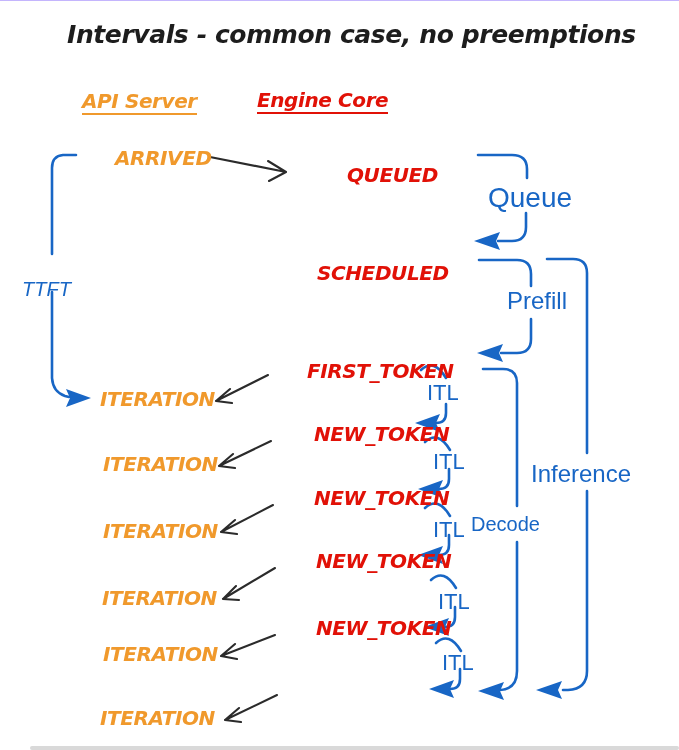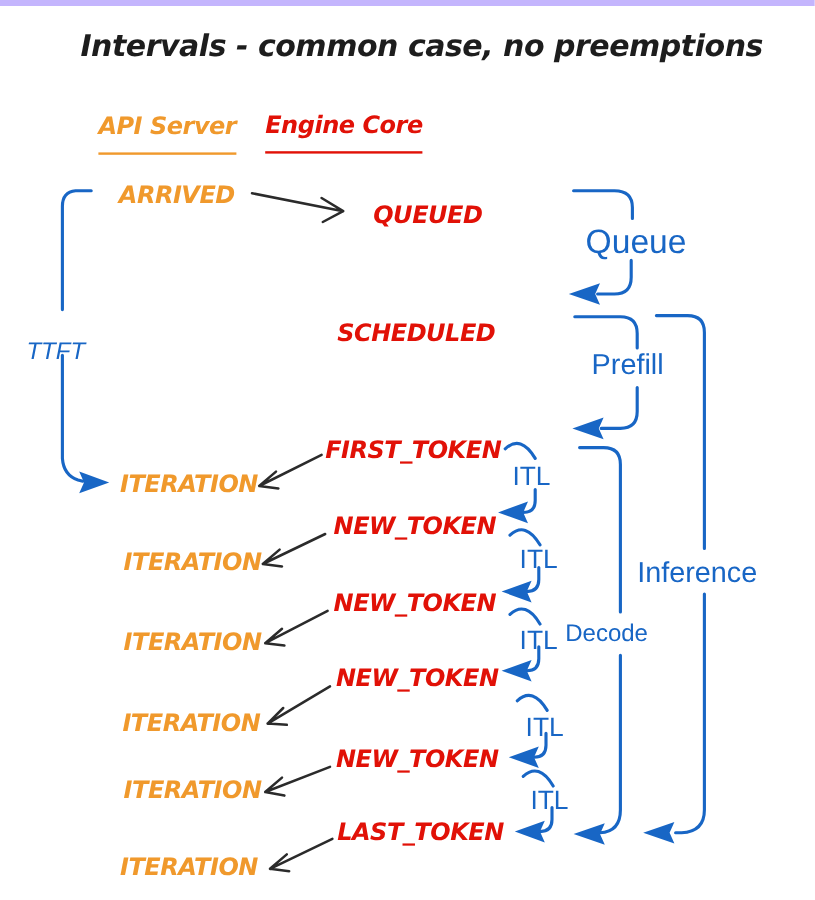--- a/index.html
+++ b/index.html
@@ -10,30 +10,30 @@
     --c-background:#FFFFFF;
   }
   *{margin:0;padding:0;box-sizing:border-box;}
   html,body{background:#fff;}
   .board{
     position:relative;
     width:679px;height:750px;
     background:var(--c-background);
     overflow:hidden;
     font-family:"Liberation Sans",sans-serif;
-    border-top:5px solid #c4b5fd;
+    border-top:1px solid #c4b5fd;
   }
   svg.layer{position:absolute;left:0;top:0;width:679px;height:750px;z-index:1;}
   .lbl{position:absolute;line-height:1;white-space:nowrap;z-index:2;}
   
   .hand{font-family:"DejaVu Sans",sans-serif;font-style:italic;font-weight:700;letter-spacing:-0.4px;}
   .api{color:var(--c-api);}
-  .eng{color:var(--c-engine);}
+  .eng{color:var(--c-engine);margin-left:36px;}
   .blue{color:var(--c-interval);font-family:"Liberation Sans",sans-serif;font-weight:400;}
-  .hdr{padding-bottom:12px;border-bottom:2px solid currentColor;}
+  .hdr{padding-bottom:2px;border-bottom:2px solid currentColor;}
   .title{color:#1d1d1d;font-size:25px;}
   .ev{font-size:20px;}
   
   .s{fill:none;stroke:var(--c-interval);stroke-width:2.6;stroke-linecap:round;stroke-linejoin:round;}
   .f{fill:var(--c-interval);stroke:none;}
   .k{fill:none;stroke:var(--c-arrow);stroke-width:2.1;stroke-linecap:round;stroke-linejoin:round;}
   .divider{position:absolute;left:30px;top:745px;width:649px;height:4px;background:#d9d9d9;border-radius:2px;z-index:2;}
 </style>
 </head>
 <body>
@@ -90,40 +90,39 @@
     <path class="k" d="M 275 567 L 223 598 M 223 598 L 236 585 M 223 598 L 239 599"></path>
     <path class="k" d="M 275 634 L 221 655 M 221 655 L 235 643 M 221 655 L 237 658"></path>
     <path class="k" d="M 277 694 L 225 719 M 225 719 L 239 707 M 225 719 L 241 721"></path>
   </svg>
 
   <div class="lbl hand title" style="left:67px;top:21px;">Intervals - common case, no preemptions</div>
 
   <div class="lbl hand api hdr" style="left:82px;top:90px;font-size:20px;">API Server</div>
   <div class="lbl hand eng hdr" style="left:221px;top:89px;font-size:20px;">Engine Core</div>
 
-  <div class="lbl hand api ev" style="left:99px;top:147px;">ARRIVED</div>
+  <div class="lbl hand api ev" style="left:115px;top:147px;">ARRIVED</div>
   <div class="lbl hand api ev" style="left:100px;top:388px;">ITERATION</div>
   <div class="lbl hand api ev" style="left:103px;top:453px;">ITERATION</div>
   <div class="lbl hand api ev" style="left:103px;top:520px;">ITERATION</div>
   <div class="lbl hand api ev" style="left:102px;top:587px;">ITERATION</div>
   <div class="lbl hand api ev" style="left:103px;top:643px;">ITERATION</div>
   <div class="lbl hand api ev" style="left:100px;top:707px;">ITERATION</div>
 
   <div class="lbl hand eng ev" style="left:311px;top:164px;">QUEUED</div>
   <div class="lbl hand eng ev" style="left:271px;top:360px;">FIRST_TOKEN</div>
   <div class="lbl hand eng ev" style="left:281px;top:262px;">SCHEDULED</div>
   <div class="lbl hand eng ev" style="left:278px;top:423px;">NEW_TOKEN</div>
   <div class="lbl hand eng ev" style="left:278px;top:487px;">NEW_TOKEN</div>
   <div class="lbl hand eng ev" style="left:280px;top:550px;">NEW_TOKEN</div>
   <div class="lbl hand eng ev" style="left:280px;top:617px;">NEW_TOKEN</div>
-  <div class="lbl hand eng ev" style="left:281px;top:678px;">LAST_TOKEN</div>
 
   <div class="lbl blue" style="left:22px;top:278px;font-size:20px;font-style:italic;">TTFT</div>
   <div class="lbl blue" style="left:488px;top:183px;font-size:28px;">Queue</div>
-  <div class="lbl blue" style="left:493px;top:288px;font-size:24px;">Prefill</div>
+  <div class="lbl blue" style="left:507px;top:288px;font-size:24px;">Prefill</div>
   <div class="lbl blue" style="left:471px;top:513px;font-size:20px;">Decode</div>
   <div class="lbl blue" style="left:531px;top:461px;font-size:24px;">Inference</div>
   <div class="lbl blue" style="left:427px;top:381px;font-size:22px;">ITL</div>
   <div class="lbl blue" style="left:433px;top:450px;font-size:22px;">ITL</div>
   <div class="lbl blue" style="left:433px;top:518px;font-size:22px;">ITL</div>
   <div class="lbl blue" style="left:438px;top:590px;font-size:22px;">ITL</div>
   <div class="lbl blue" style="left:442px;top:651px;font-size:22px;">ITL</div>
 
   <div class="divider"></div>
 </div>

